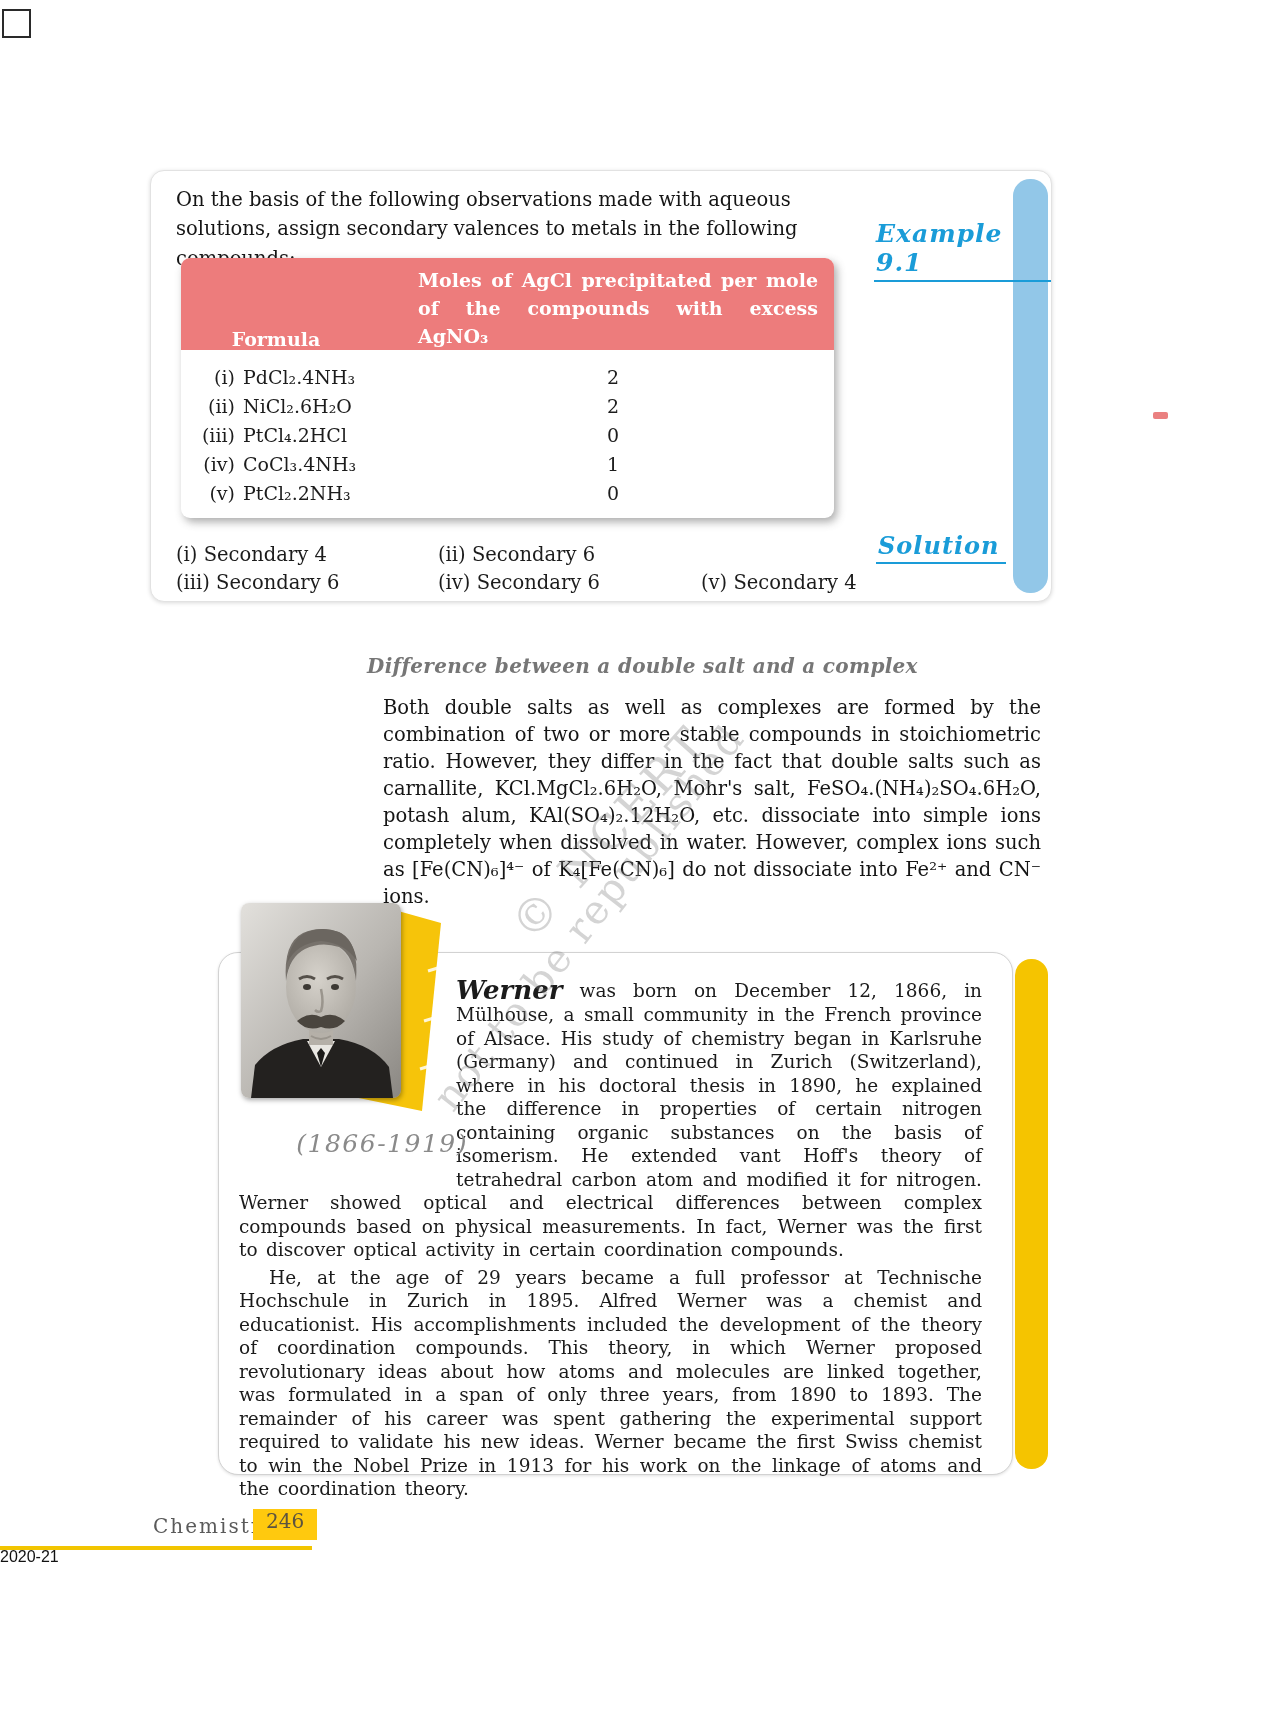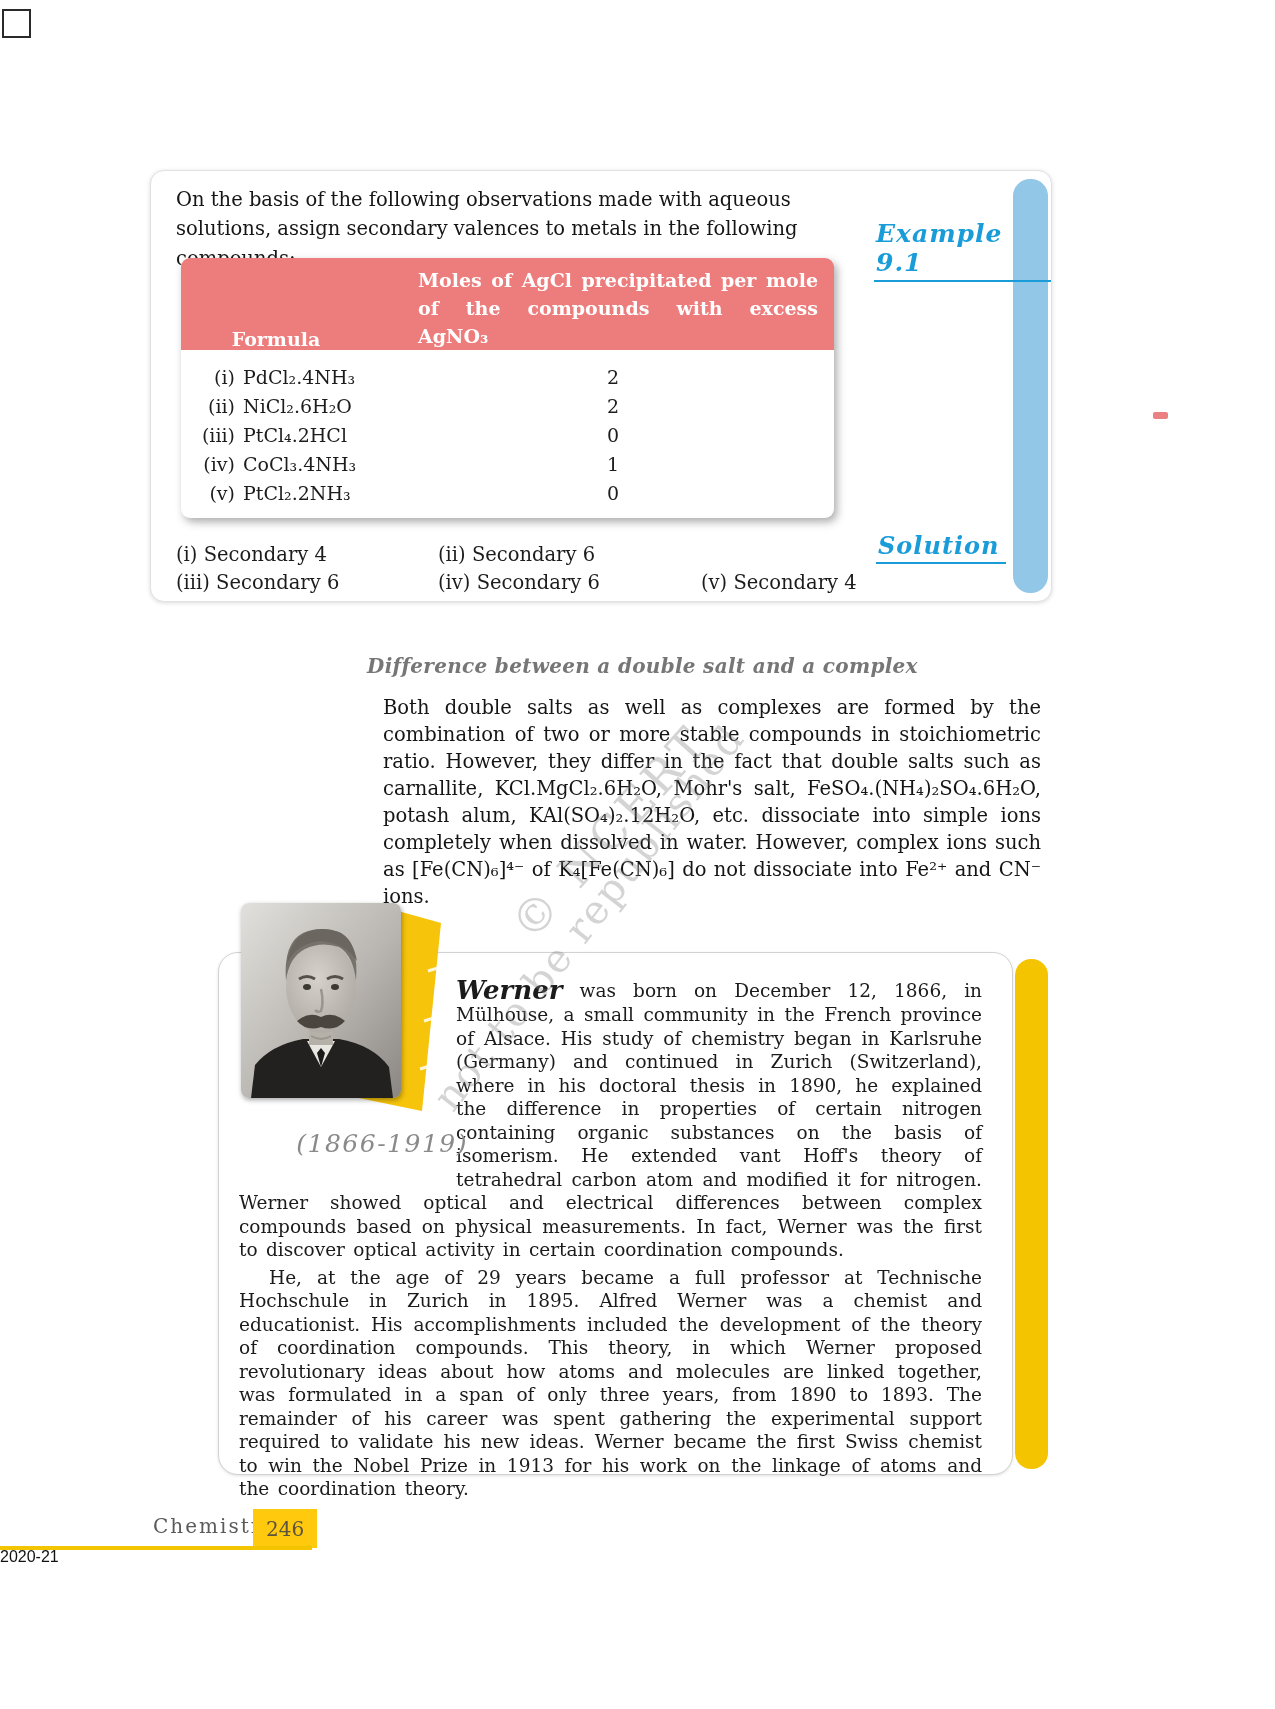--- a/index.html
+++ b/index.html
@@ -61,21 +61,21 @@
             border-radius:8px;overflow:hidden;box-shadow:1px 2px 5px rgba(0,0,0,0.35);}
   .photo-float{float:left;width:217px;height:206px;position:relative;}
   .caption{position:absolute;left:0;top:152px;width:185px;text-align:right;
            font-size:25px;font-style:italic;color:#8a8a8a;letter-spacing:1.5px;margin-left:44px;}
   .bio{margin:0;font-size:18.5px;line-height:23.5px;text-align:justify;word-spacing:2.5px;color:#1b1b1b;}
   .bio .lead{font-size:26px;font-weight:bold;font-style:italic;line-height:1;vertical-align:-2px;letter-spacing:0;margin-top:8px;}
   .p2{margin-top:4px;text-indent:30px;}
 
   
   .footer-subject{position:absolute;left:153px;top:1514px;font-size:20px;color:#5a5a5a;letter-spacing:2px;}
-  .footer-pagebox{position:absolute;left:253px;top:1509px;background:#ffc90e;padding:8px 13px 7px;
+  .footer-pagebox{position:absolute;left:253px;top:1509px;background:#ffc90e;padding:0 13px 7px;
                   font-size:20px;color:#5c5440;}
   .footer-rule{position:absolute;left:0;top:1546px;width:312px;height:4px;background:#f2c500;}
   .footer-year{position:absolute;left:0;top:1548px;width:100%;text-align:left;
                font-family:"Liberation Sans", sans-serif;font-size:16px;color:#111;}
 </style>
 </head>
 <body>
 
 <div class="page">
 

